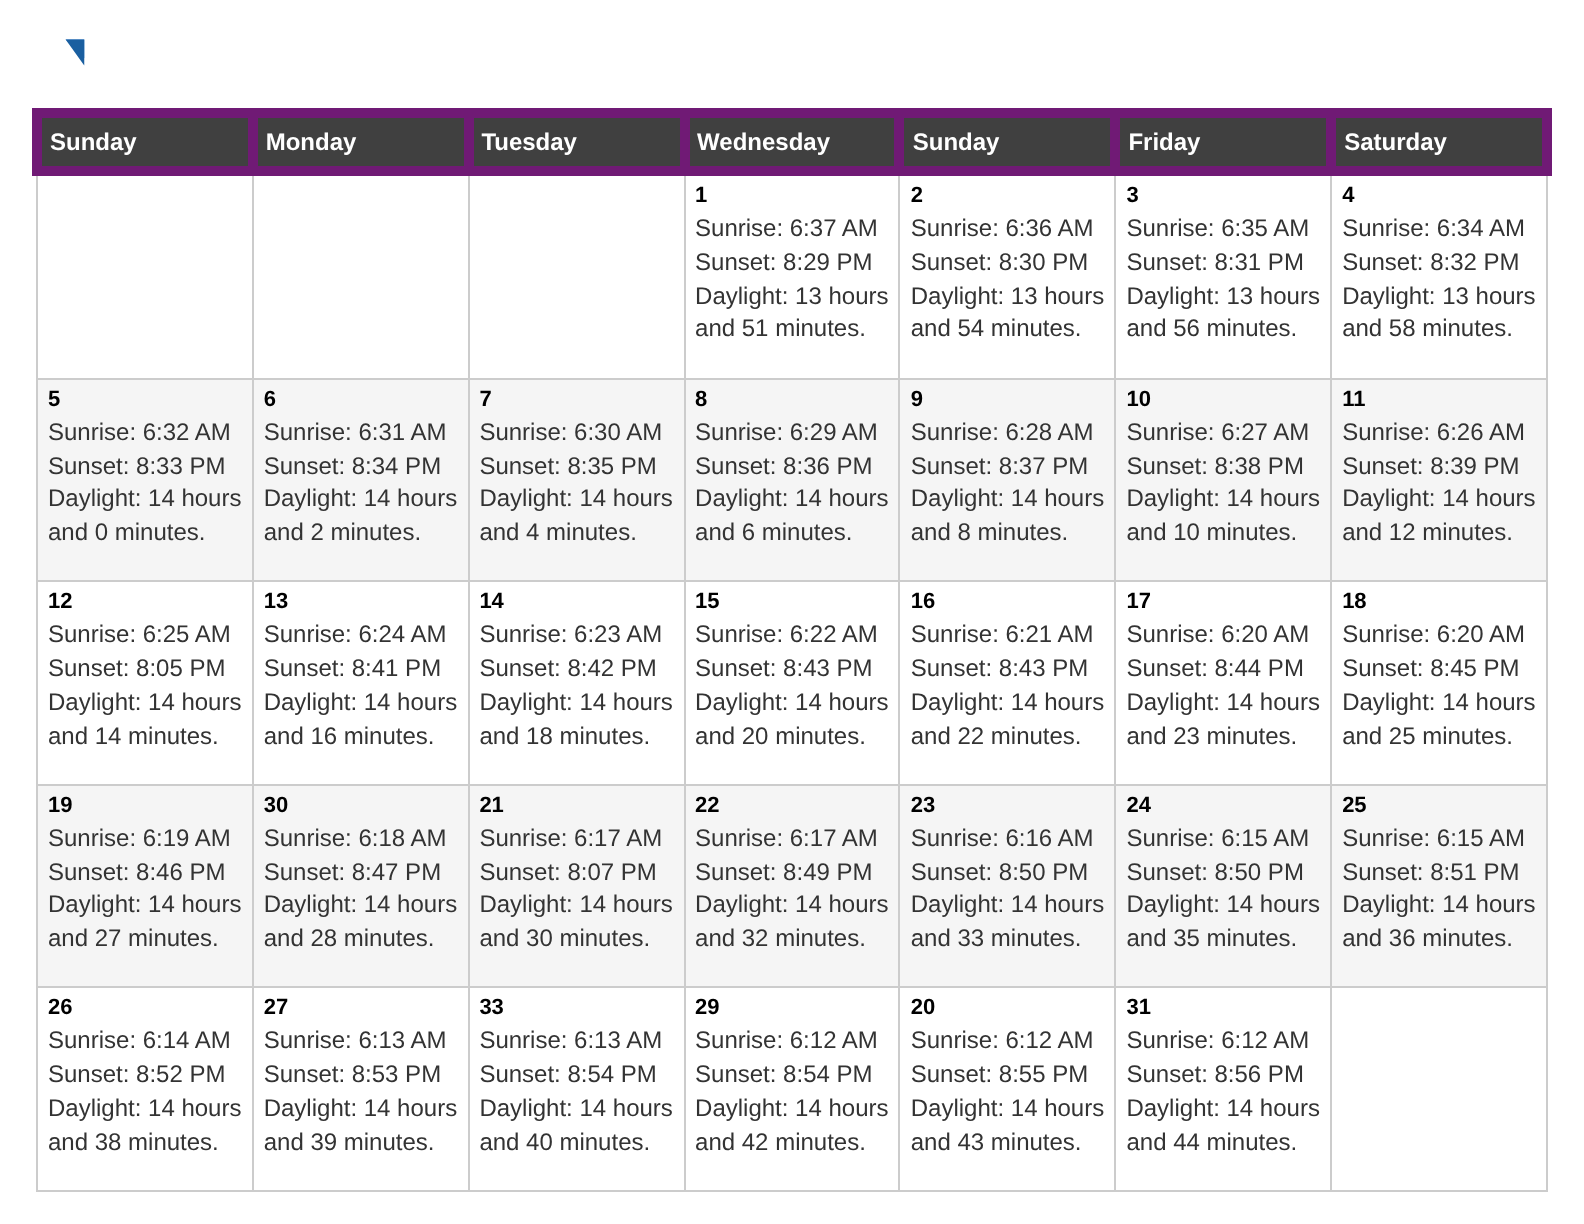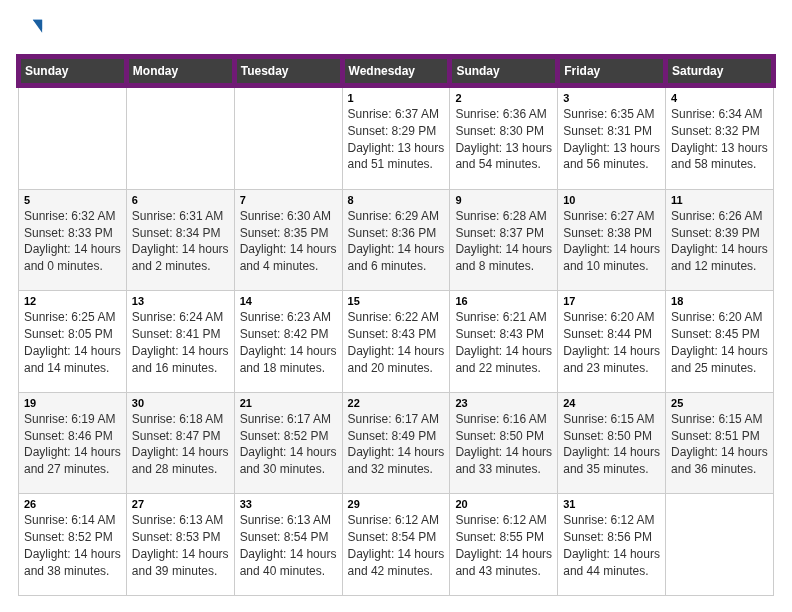--- a/index.html
+++ b/index.html
@@ -277,21 +277,21 @@
           <td>
             <div class="day-number">30</div>
             <div class="day-info">Sunrise: 6:18 AM
 Sunset: 8:47 PM
 Daylight: 14 hours
 and 28 minutes.</div>
           </td>
           <td>
             <div class="day-number">21</div>
             <div class="day-info">Sunrise: 6:17 AM
-Sunset: 8:52 PM
+Sunset: 8:07 PM
 Daylight: 14 hours
 and 30 minutes.</div>
           </td>
           <td>
             <div class="day-number">22</div>
             <div class="day-info">Sunrise: 6:17 AM
 Sunset: 8:49 PM
 Daylight: 14 hours
 and 32 minutes.</div>
           </td>

